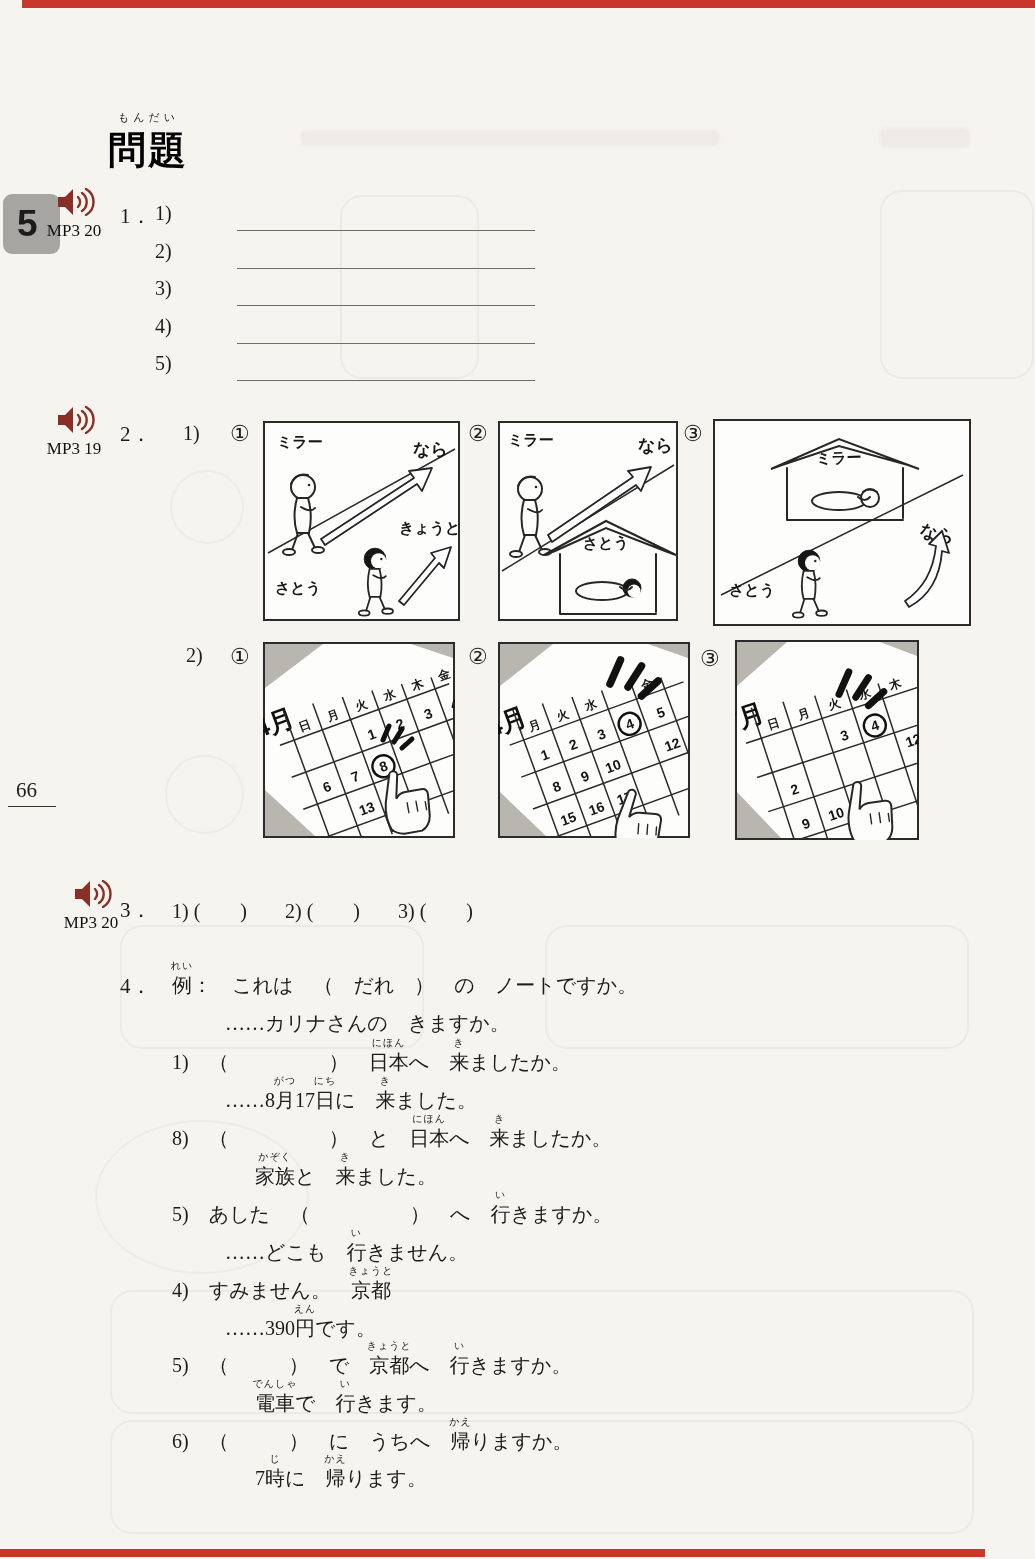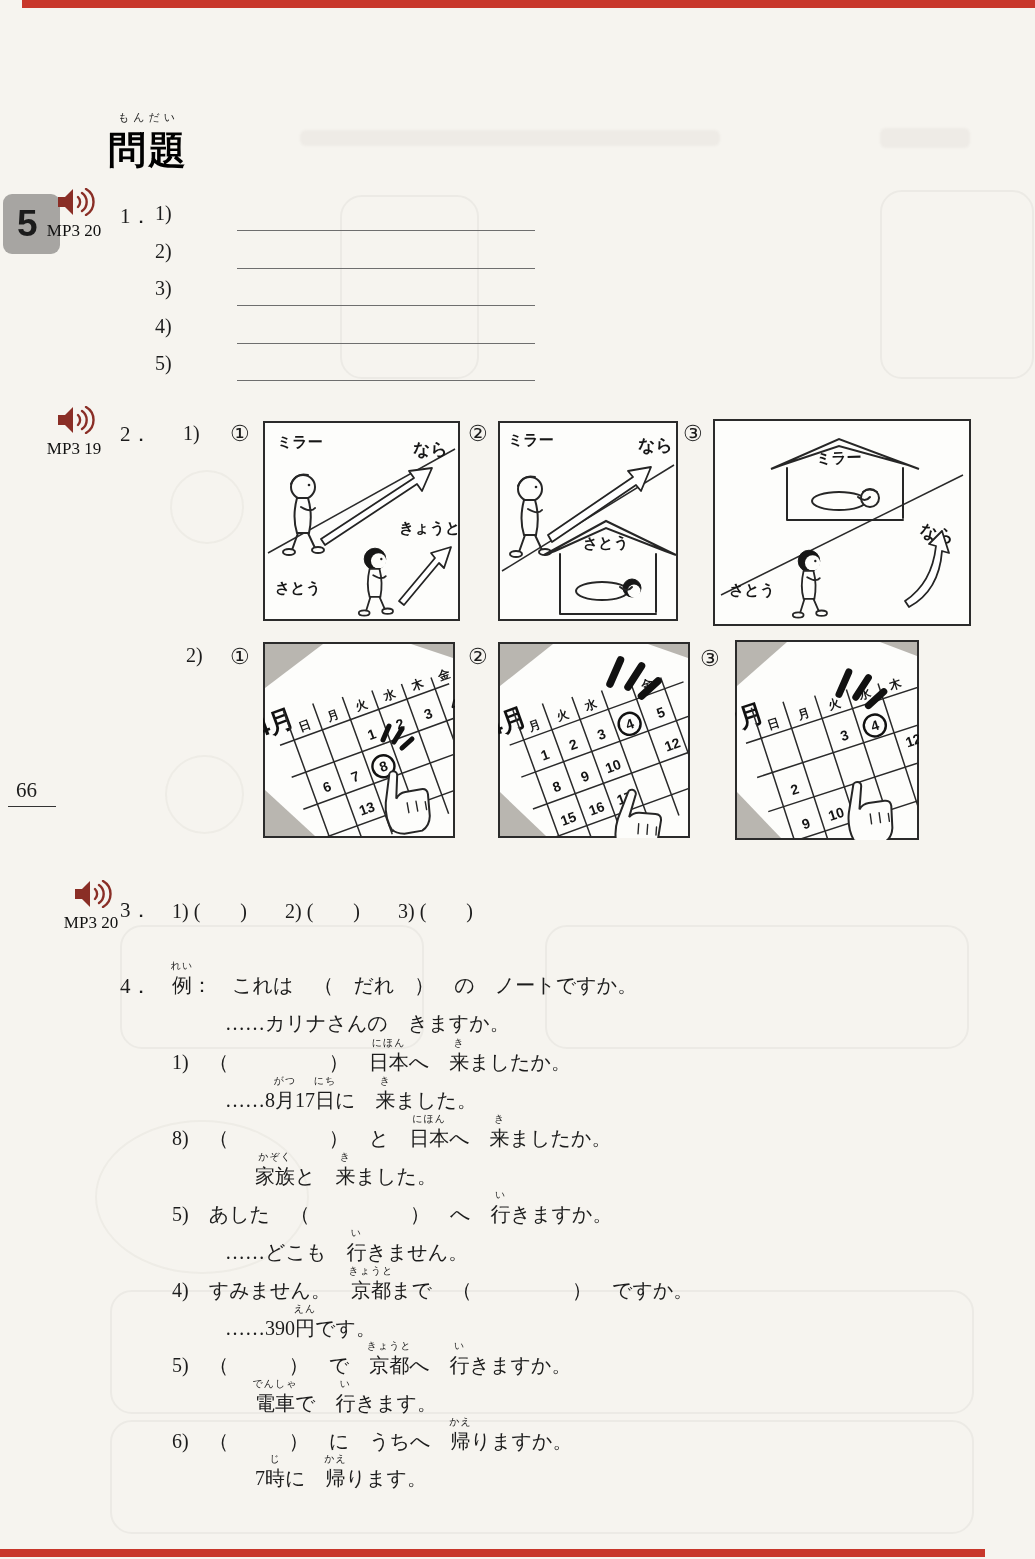--- a/index.html
+++ b/index.html
@@ -397,21 +397,21 @@
   <div class="exnum" style="left:120px;top:972px;">4．</div>
   <div id="ex4-lines">
       <div class="ex4-line" style="top: 972px; left: 172px;"><span class="seg">例<span class="rt">れい</span></span><span class="seg">：　これは　（　だれ　）　の　ノートですか。</span></div>
       <div class="ex4-line" style="top: 1010px; left: 225px;"><span class="seg">……カリナさんの　きますか。</span></div>
       <div class="ex4-line" style="top: 1049px; left: 172px;"><span class="seg">1)　（　　　　　）　</span><span class="seg">日本<span class="rt">にほん</span></span><span class="seg">へ　</span><span class="seg">来<span class="rt">き</span></span><span class="seg">ましたか。</span></div>
       <div class="ex4-line" style="top: 1087px; left: 225px;"><span class="seg">……8</span><span class="seg">月<span class="rt">がつ</span></span><span class="seg">17</span><span class="seg">日<span class="rt">にち</span></span><span class="seg">に　</span><span class="seg">来<span class="rt">き</span></span><span class="seg">ました。</span></div>
       <div class="ex4-line" style="top: 1125px; left: 172px;"><span class="seg">8)　（　　　　　）　と　</span><span class="seg">日本<span class="rt">にほん</span></span><span class="seg">へ　</span><span class="seg">来<span class="rt">き</span></span><span class="seg">ましたか。</span></div>
       <div class="ex4-line" style="top: 1163px; left: 255px;"><span class="seg">家族<span class="rt">かぞく</span></span><span class="seg">と　</span><span class="seg">来<span class="rt">き</span></span><span class="seg">ました。</span></div>
       <div class="ex4-line" style="top: 1201px; left: 172px;"><span class="seg">5)　あした　（　　　　　）　へ　</span><span class="seg">行<span class="rt">い</span></span><span class="seg">きますか。</span></div>
       <div class="ex4-line" style="top: 1239px; left: 225px;"><span class="seg">……どこも　</span><span class="seg">行<span class="rt">い</span></span><span class="seg">きません。</span></div>
-      <div class="ex4-line" style="top: 1277px; left: 172px;"><span class="seg">4)　すみません。　</span><span class="seg">京都<span class="rt">きょうと</span></span><span class="seg">まで　（　　　　　）　ですか。</span></div>
+      <div class="ex4-line" style="top: 1277px; left: 172px;"><span class="seg">4)　すみません。　</span><span class="seg">京都<span class="rt">きょうと</span></span></div>
       <div class="ex4-line" style="top: 1315px; left: 225px;"><span class="seg">……390</span><span class="seg">円<span class="rt">えん</span></span><span class="seg">です。</span></div>
       <div class="ex4-line" style="top: 1352px; left: 172px;"><span class="seg">5)　（　　　）　で　</span><span class="seg">京都<span class="rt">きょうと</span></span><span class="seg">へ　</span><span class="seg">行<span class="rt">い</span></span><span class="seg">きますか。</span></div>
       <div class="ex4-line" style="top: 1390px; left: 255px;"><span class="seg">電車<span class="rt">でんしゃ</span></span><span class="seg">で　</span><span class="seg">行<span class="rt">い</span></span><span class="seg">きます。</span></div>
       <div class="ex4-line" style="top: 1428px; left: 172px;"><span class="seg">6)　（　　　）　に　うちへ　</span><span class="seg">帰<span class="rt">かえ</span></span><span class="seg">りますか。</span></div>
       <div class="ex4-line" style="top: 1465px; left: 255px;"><span class="seg">7</span><span class="seg">時<span class="rt">じ</span></span><span class="seg">に　</span><span class="seg">帰<span class="rt">かえ</span></span><span class="seg">ります。</span></div>
     </div>
 
 </div>
 
 </body></html>

